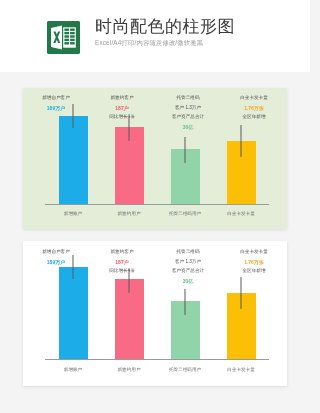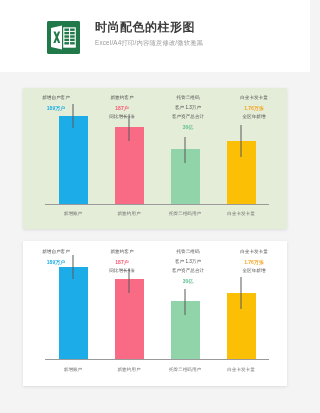--- a/index.html
+++ b/index.html
@@ -20,22 +20,22 @@
   }
   .xl-icon{
     position:absolute;left:47px;top:21px;
     width:33px;height:33px;border-radius:2px;
     background:#21794a;
     display:block;
   }
   .xl-icon svg{display:block;}
   .head-text{position:absolute;left:95px;top:19px;}
   .head-title{
-    font-size:12px;color:#3b3b3b;letter-spacing:.5px;
-    line-height:16px;font-weight:700;white-space:nowrap;
+    font-size:17px;color:#3b3b3b;letter-spacing:.5px;
+    line-height:16px;font-weight:400;white-space:nowrap;
   }
   .head-sub{
     margin-top:3px;
     font-size:6.3px;color:#9a9a9a;letter-spacing:.2px;
     line-height:9px;white-space:nowrap;
   }
 
   
   .panel{
     position:absolute;

